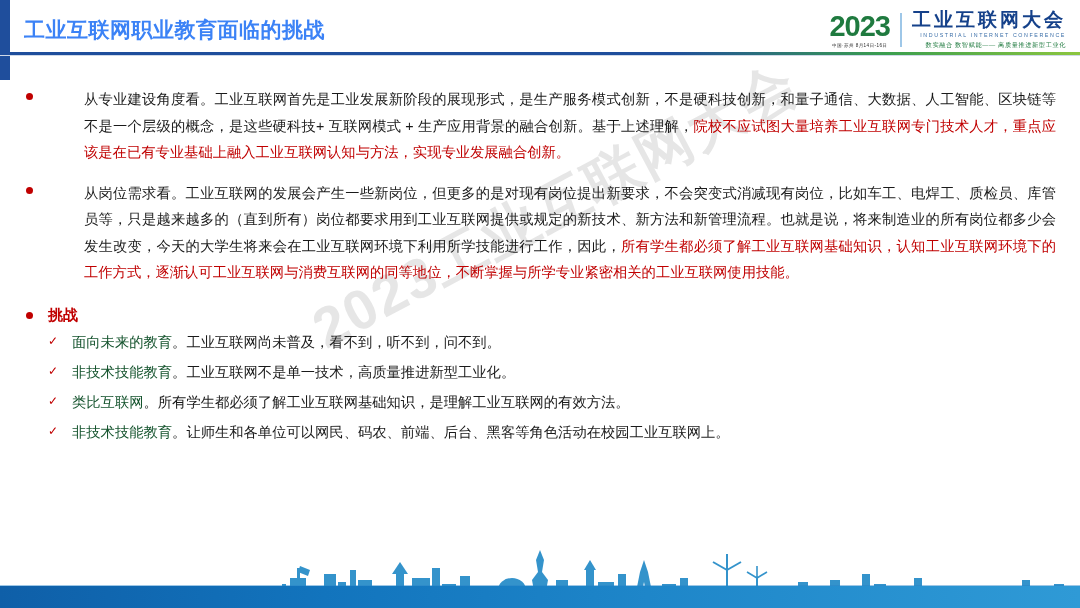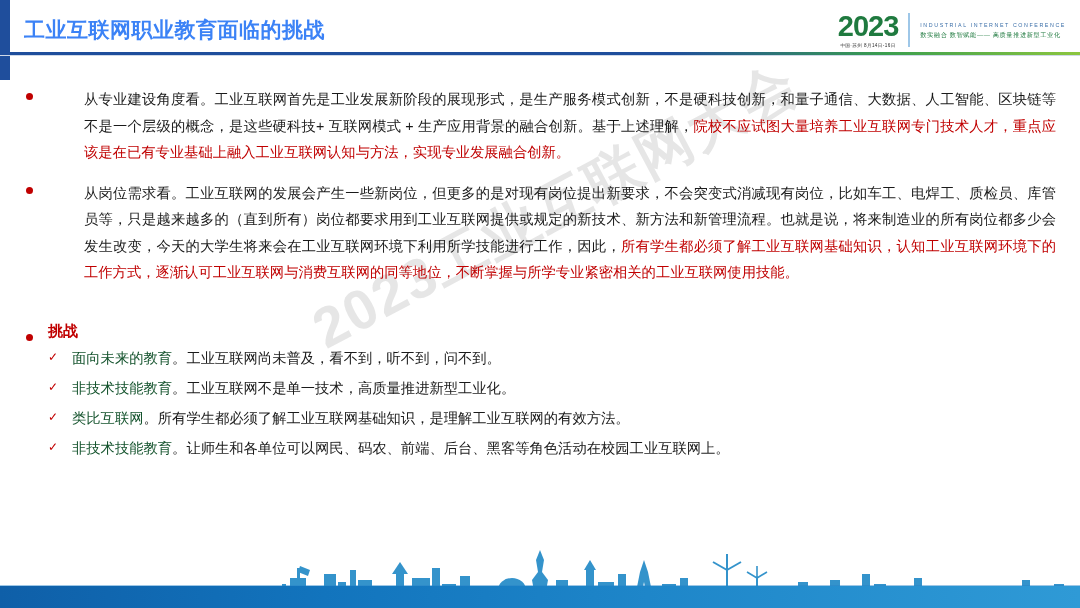--- a/index.html
+++ b/index.html
@@ -43,20 +43,21 @@
   }
 
   
   .logo {
     position: absolute;
     right: 14px; top: 8px;
     height: 44px;
     display: flex;
     align-items: center;
     gap: 10px;
+    text-align: right;
   }
   .logo-year {
     font-family: "Liberation Sans", sans-serif;
     font-size: 29px;
     font-weight: bold;
     color: #1f7a3f;
     letter-spacing: -1px;
     line-height: 1;
   }
   .logo-year-wrap { display: flex; flex-direction: column; align-items: center; }
@@ -134,22 +135,22 @@
     flex: 1 1 auto;
     font-size: 14.3px;
     line-height: 1.86;
     color: #1a1a1a;
     text-align: justify;
   }
   .bullet-text .hl { color: #c00000; }
 
   .section-head {
     display: flex;
-    align-items: flex-end;
-    margin-top: 36px;
+    align-items: flex-start;
+    margin-top: 20px;
     margin-bottom: 6px;
   }
   .section-head .bullet-dot { padding-top: 6px; }
   .section-head-label {
     font-size: 15px;
     font-weight: bold;
     color: #c00000;
   }
 
   .sub-row {
@@ -200,20 +201,21 @@
 <div class="title-rule"></div>
 <div class="title-rule2"></div>
 
 <div class="logo">
   <div class="logo-year-wrap">
     <div class="logo-year">2023</div>
     <div class="logo-year-sub">中国·苏州  8月14日-16日</div>
   </div>
   <div class="logo-divider"></div>
   <div class="logo-right">
+    <div class="logo-cn">工业互联网大会</div>
     <div class="logo-en">INDUSTRIAL INTERNET CONFERENCE</div>
     <div class="logo-tag">数实融合  数智赋能—— 高质量推进新型工业化</div>
   </div>
 </div>
 
 <div class="watermark">2023工业互联网大会</div>
 
 <div class="content">
 
   <div class="bullet-row">

